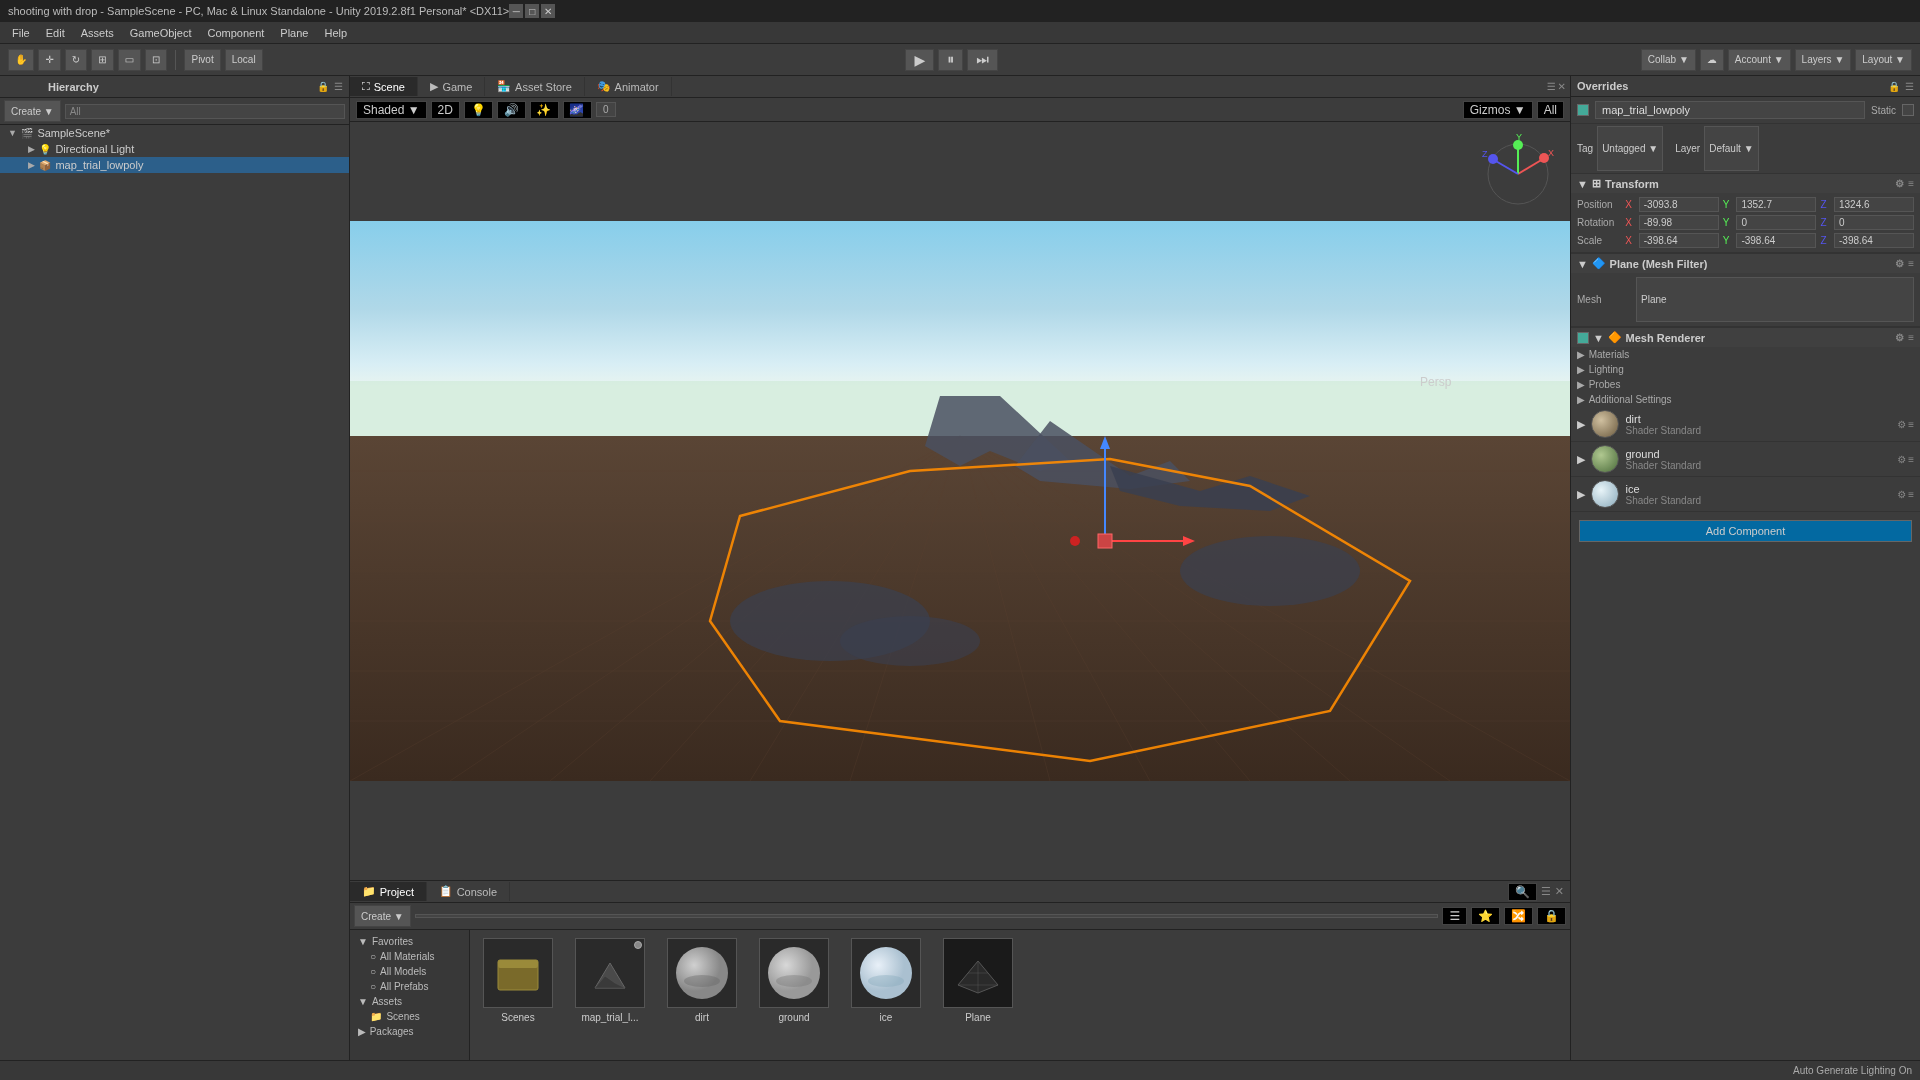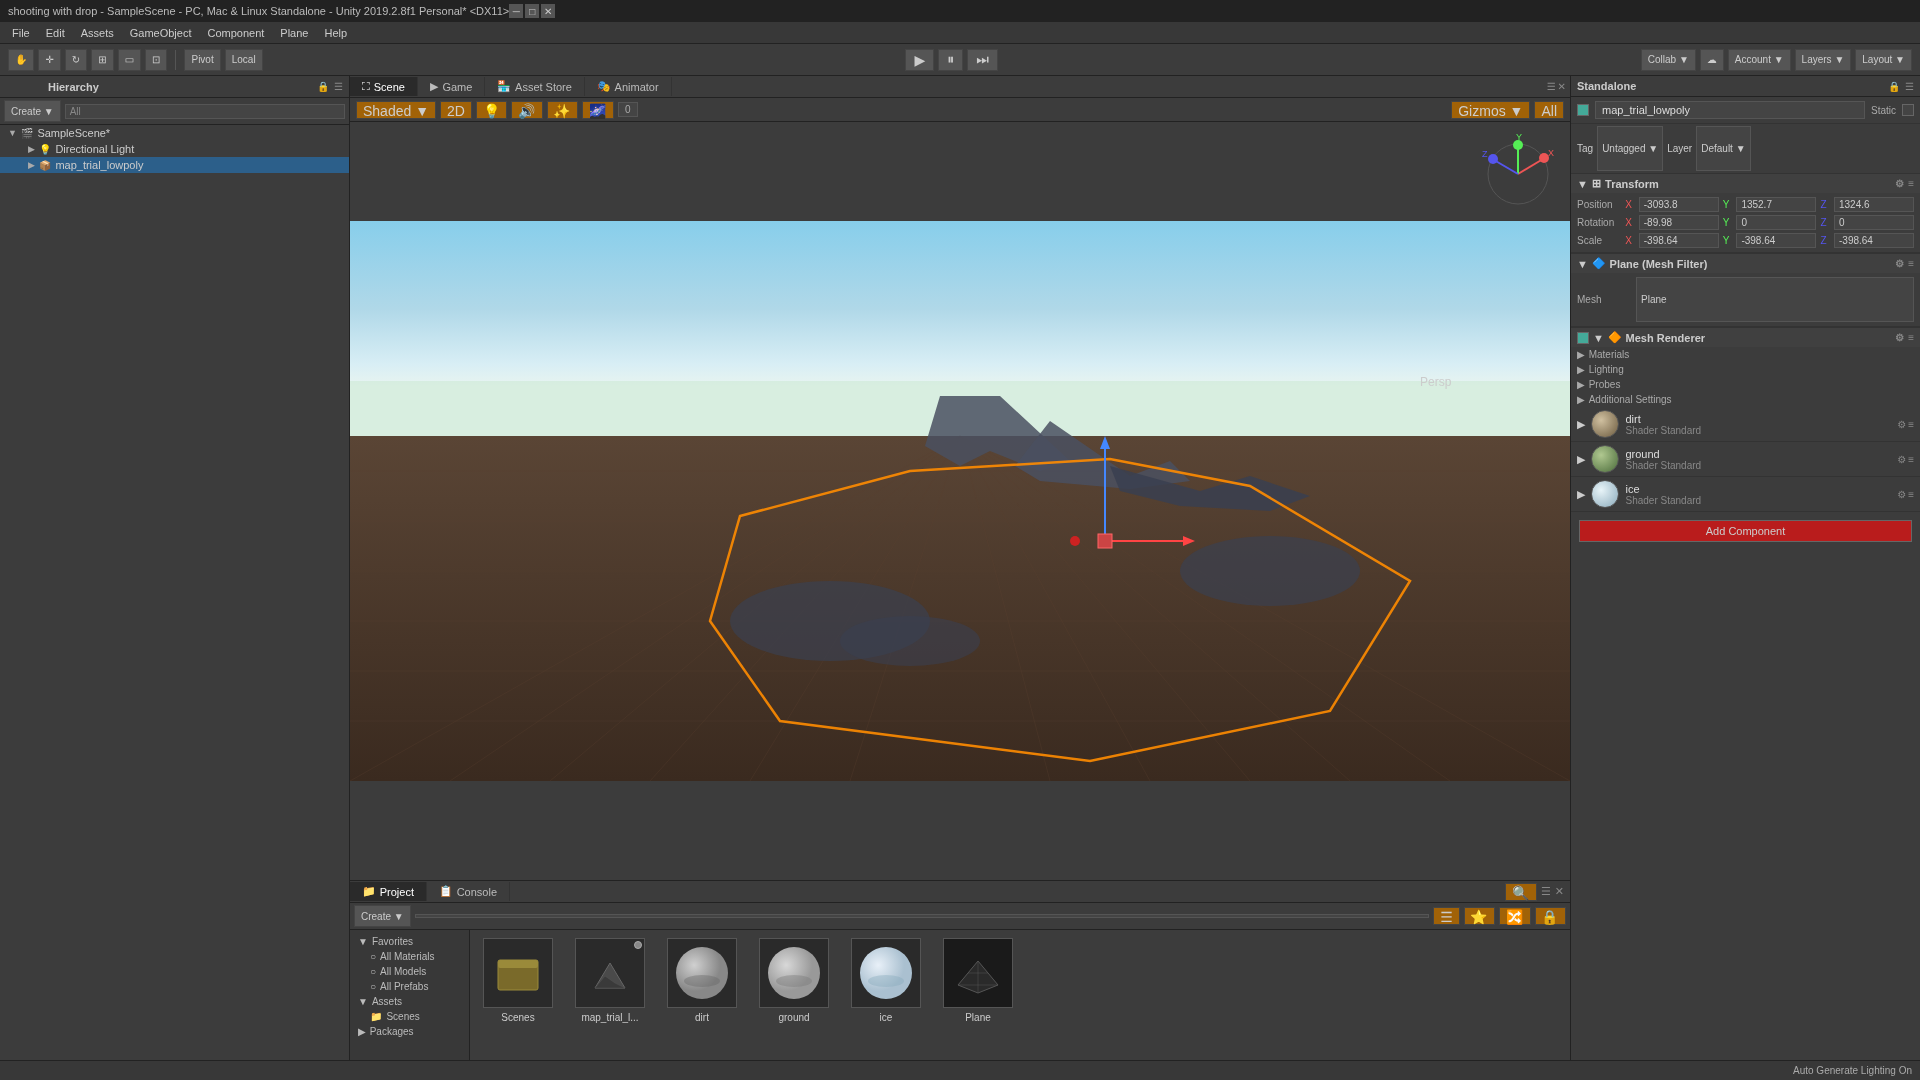--- a/index.html
+++ b/index.html
@@ -27,40 +27,40 @@
     .panel-title { font-size: 11px; color: #ccc; font-weight: bold; padding-left: 42px; }
     .hierarchy-content { flex: 1; background: #3c3c3c; overflow-y: auto; }
     .hierarchy-item { padding: 2px 8px; cursor: pointer; display: flex; align-items: center; gap: 4px; font-size: 11px; }
     .hierarchy-item.selected { background: #2c5f8a; }
     .hierarchy-arrow { color: #aaa; font-size: 9px; }
     .hierarchy-indent { width: 16px; display: inline-block; }
     .tab-bar { background: #3c3c3c; border-bottom: 1px solid #222; display: flex; align-items: center; height: 22px; }
     .tab { padding: 3px 12px; font-size: 11px; color: #bbb; cursor: pointer; border-right: 1px solid #333; display: flex; align-items: center; gap: 4px; }
     .tab.active { background: #2a2a2a; color: #fff; }
     .scene-toolbar { background: #3c3c3c; height: 24px; display: flex; align-items: center; padding: 0 6px; gap: 4px; border-bottom: 1px solid #222; }
-    .scene-btn { background: #a16207; border: 1px solid #444; color: #ccc; padding: 1px 6px; font-size: 14px; cursor: pointer; height: 18px; }
+    .scene-btn { background: #000000; border: 1px solid #444; color: #ccc; padding: 1px 6px; font-size: 12px; cursor: pointer; height: 18px; }
     .scene-view { flex: 1; position: relative; overflow: hidden; }
 
     
     #inspector { width: 350px; background: #3c3c3c; border-left: 1px solid #222; display: flex; flex-direction: column; overflow-y: auto; }
     .inspector-header { background: #3c3c3c; padding: 4px 6px; border-bottom: 1px solid #222; display: flex; align-items: center; justify-content: space-between; }
     .inspector-title { font-weight: bold; font-size: 11px; }
     .inspector-object-name { display: flex; align-items: center; gap: 6px; padding: 4px 6px; border-bottom: 1px solid #333; }
     .component-header { background: #404040; padding: 3px 6px; display: flex; align-items: center; gap: 4px; border-top: 1px solid #333; cursor: pointer; font-size: 11px; font-weight: bold; }
     .component-content { padding: 4px 6px; border-bottom: 1px solid #333; }
     .xyz-label { color: #e55; font-size: 10px; width: 12px; }
     .xyz-label.y { color: #5e5; }
     .xyz-label.z { color: #55e; }
     .xyz-input { background: #444; border: 1px solid #555; padding: 1px 4px; color: #ccc; font-size: 10px; width: 80px; }
     .material-item { display: flex; align-items: center; gap: 6px; padding: 3px 6px; border-bottom: 1px solid #333; }
     .material-ball { width: 28px; height: 28px; border-radius: 50%; border: 1px solid #555; }
     .material-info { flex: 1; }
     .material-name { font-size: 11px; color: #ddd; }
     .material-shader { font-size: 10px; color: #888; }
-    .add-component-btn { margin: 8px; background: #b91c1c; border: 1px solid #666; color: #ccc; padding: 4px; font-size: 11px; cursor: pointer; width: calc(100% - 16px); text-align: center; }
+    .add-component-btn { margin: 8px; background: #0369a1; border: 1px solid #666; color: #ccc; padding: 4px; font-size: 11px; cursor: pointer; width: calc(100% - 16px); text-align: center; }
     .collapsible-row { display: flex; align-items: center; gap: 4px; padding: 2px 6px; cursor: pointer; font-size: 10px; color: #aaa; }
     .project-sidebar { width: 120px; background: #383838; border-right: 1px solid #222; padding: 4px 0; overflow-y: auto; }
     .project-sidebar-item { padding: 2px 8px; font-size: 10px; color: #bbb; cursor: pointer; display: flex; align-items: center; gap: 4px; }
     .project-main { flex: 1; padding: 8px; display: flex; gap: 12px; flex-wrap: wrap; align-content: flex-start; overflow-y: auto; }
     .asset-item { width: 80px; display: flex; flex-direction: column; align-items: center; gap: 4px; cursor: pointer; }
     .asset-thumb { width: 70px; height: 70px; border: 1px solid #555; background: #2a2a2a; display: flex; align-items: center; justify-content: center; position: relative; overflow: hidden; }
     .asset-label { font-size: 10px; color: #ccc; text-align: center; word-break: break-all; }
 
     
     #statusbar { position: absolute; bottom: 0; left: 0; right: 0; height: 20px; background: #383838; border-top: 1px solid #222; display: flex; align-items: center; padding: 0 8px; font-size: 10px; color: #aaa; }
@@ -443,21 +443,21 @@
             </div>
             <span class="asset-label">Plane</span>
           </div>
         </div>
       </div>
     </div>
   </div>
 
   <div id="inspector" style="width:350px; background:#3c3c3c; border-left:1px solid #222; display:flex; flex-direction:column; overflow-y:auto; flex-shrink:0;">
     <div class="inspector-header">
-      <span class="inspector-title">Standalone</span>
+      <span class="inspector-title">Overrides</span>
       <div style="display:flex;gap:4px;">
         <span style="color:#888;font-size:10px;">🔒</span>
         <span style="color:#888;font-size:10px;">☰</span>
       </div>
     </div>
 
     <div class="inspector-object-name">
       <div class="checkbox checked"></div>
       <div style="background:#444;border:1px solid #555;padding:2px 6px;flex:1;font-size:11px;color:#ddd;">
         <span>map_trial_lowpoly</span>
@@ -466,21 +466,21 @@
         <span>Static</span>
       </label>
       <div class="checkbox"></div>
     </div>
 
     <div class="tag-row">
       <span>Tag</span>
       <div class="dropdown">
         <span>Untagged</span> ▼
       </div>
-      <span style="text-align:center;">Layer</span>
+      <span style="margin-left:8px;text-align:center;">Layer</span>
       <div class="dropdown">
         <span>Default</span> ▼
       </div>
     </div>
 
 
     <div class="component-header">
       <span>▼</span>
       <span>⊞</span>
       <span>Transform</span>

